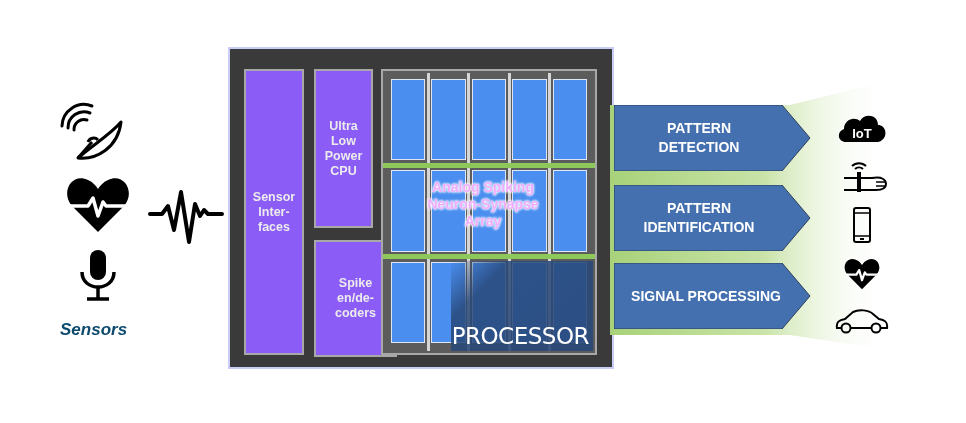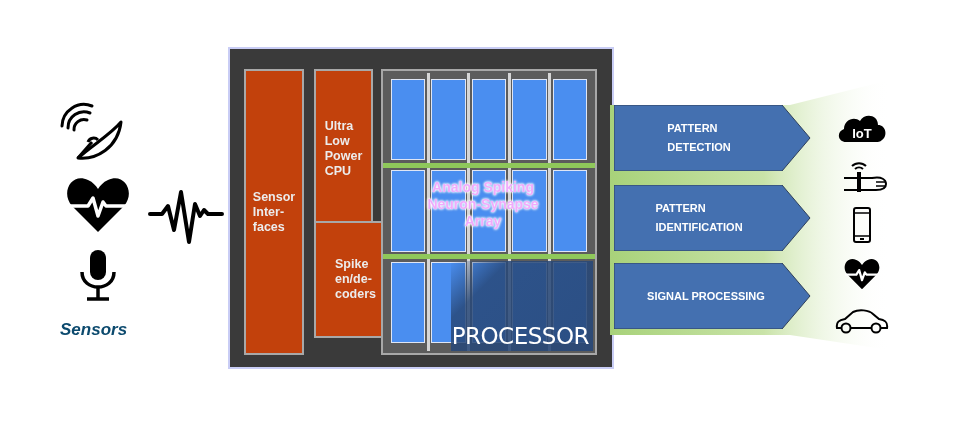--- a/index.html
+++ b/index.html
@@ -2,34 +2,34 @@
 <html><head>
 <meta charset="utf-8">
 <style>
   html, body { margin:0; padding:0; }
   body { width:966px; height:423px; background:#ffffff; position:relative; overflow:hidden; font-family:"Liberation Sans", sans-serif; }
   
   .sensor-icon { position:absolute; }
   .sensors-label { position:absolute; left:60px; top:320px; font-weight:bold; font-style:italic; font-size:17px; color:#0c4a6e; }
   
   .chip { position:absolute; left:228px; top:47px; width:386px; height:322px; background:#3a3a3a; border:2px solid #c9cdf5; box-sizing:border-box; }
-  .block { position:absolute; background:#c2410c; border:2px solid #a8a8a8; box-sizing:border-box; color:#ececec; font-weight:bold; font-size:12.5px; line-height:15px; display:flex; align-items:center; justify-content:center; white-space:pre-line; }
+  .block { position:absolute; background:#8b5cf6; border:2px solid #a8a8a8; box-sizing:border-box; color:#ececec; font-weight:bold; font-size:12.5px; line-height:15px; text-align:center; display:flex; align-items:center; justify-content:center; white-space:pre-line; }
   .array { position:absolute; left:151px; top:20px; width:216px; height:286px; background:#5c5c5c; border:2px solid #a8a8a8; box-sizing:border-box; overflow:hidden; }
   .cell { position:absolute; background:#4a8ef0; border:1.5px solid #dfe6f5; box-sizing:border-box; }
   .vline { position:absolute; width:3px; background:#d6d6d6; }
   .hbar { position:absolute; left:-6px; height:5px; background:#8fc85a; }
   .array-label { position:absolute; left:20px; top:108px; width:160px; text-align:center; font-weight:bold; font-size:14px; line-height:17px; color:#f0abfc; text-shadow:0 0 3px #fff, 0 0 3px #fff, 0 0 2px #fff; white-space:pre-line; }
   .snp { position:absolute; right:2px; bottom:2px; width:142px; height:90px; background:linear-gradient(135deg, rgba(40,70,120,0.0) 0%, rgba(40,72,120,0.85) 25%, rgba(40,72,120,0.9) 100%); }
   .snp-text { position:absolute; right:6px; bottom:4px; text-align:right; color:#fff; font-family:"DejaVu Sans", sans-serif; line-height:25px; }
   .snp-line1 { font-weight:bold; font-size:23px; display:block; }
   .snp-line2, .snp-line3 { font-size:23px; display:block; letter-spacing:-0.5px; }
   
   .fan { position:absolute; left:610px; top:80px; width:300px; height:270px; }
   .arrow { position:absolute; left:614px; width:197px; height:66px; }
-  .arrow-text { position:absolute; left:0; top:0; width:170px; height:100%; display:flex; align-items:center; justify-content:center; text-align:left; color:#fff; font-weight:bold; font-size:11px; line-height:19px; white-space:pre-line; }
+  .arrow-text { position:absolute; left:0; top:0; width:170px; height:100%; display:flex; align-items:center; justify-content:center; text-align:center; color:#fff; font-weight:bold; font-size:14px; line-height:19px; white-space:pre-line; }
   .app-icon { position:absolute; }
 </style>
 </head>
 <body>
 
 <svg class="sensor-icon" style="left:56px;top:98px" width="70" height="66" viewBox="0 0 70 66">
   <path d="M22 60 C 40 62, 62 50, 65 24 C 55 36, 38 46, 22 60 Z" fill="none" stroke="#000" stroke-width="3" stroke-linejoin="round"></path>
   <path d="M22 60 L 36 44" stroke="#000" stroke-width="3"></path>
   <path d="M32 44 a 6 6 0 0 1 10 -2" fill="none" stroke="#000" stroke-width="3"></path>
   <path d="M6 28 A 22 22 0 0 1 36 8" fill="none" stroke="#000" stroke-width="3" stroke-linecap="round"></path>
@@ -60,21 +60,21 @@
     <span>Sensor
 Inter-
 faces</span>
   </div>
   <div class="block" style="left:84px;top:20px;width:59px;height:159px">
     <span>Ultra
 Low
 Power
 CPU</span>
   </div>
-  <div class="block" style="left:84px;top:172px;width:83px;height:117px">
+  <div class="block" style="left:84px;top:191px;width:83px;height:117px">
     <span>Spike
 en/de-
 coders</span>
   </div>
 
   <div class="array" id="array">
       <div class="vline" style="left: 43.9px; top: 2px; height: 278px;"></div>
       <div class="vline" style="left: 84.3px; top: 2px; height: 278px;"></div>
       <div class="vline" style="left: 124.7px; top: 2px; height: 278px;"></div>
       <div class="vline" style="left: 165.1px; top: 2px; height: 278px;"></div>

